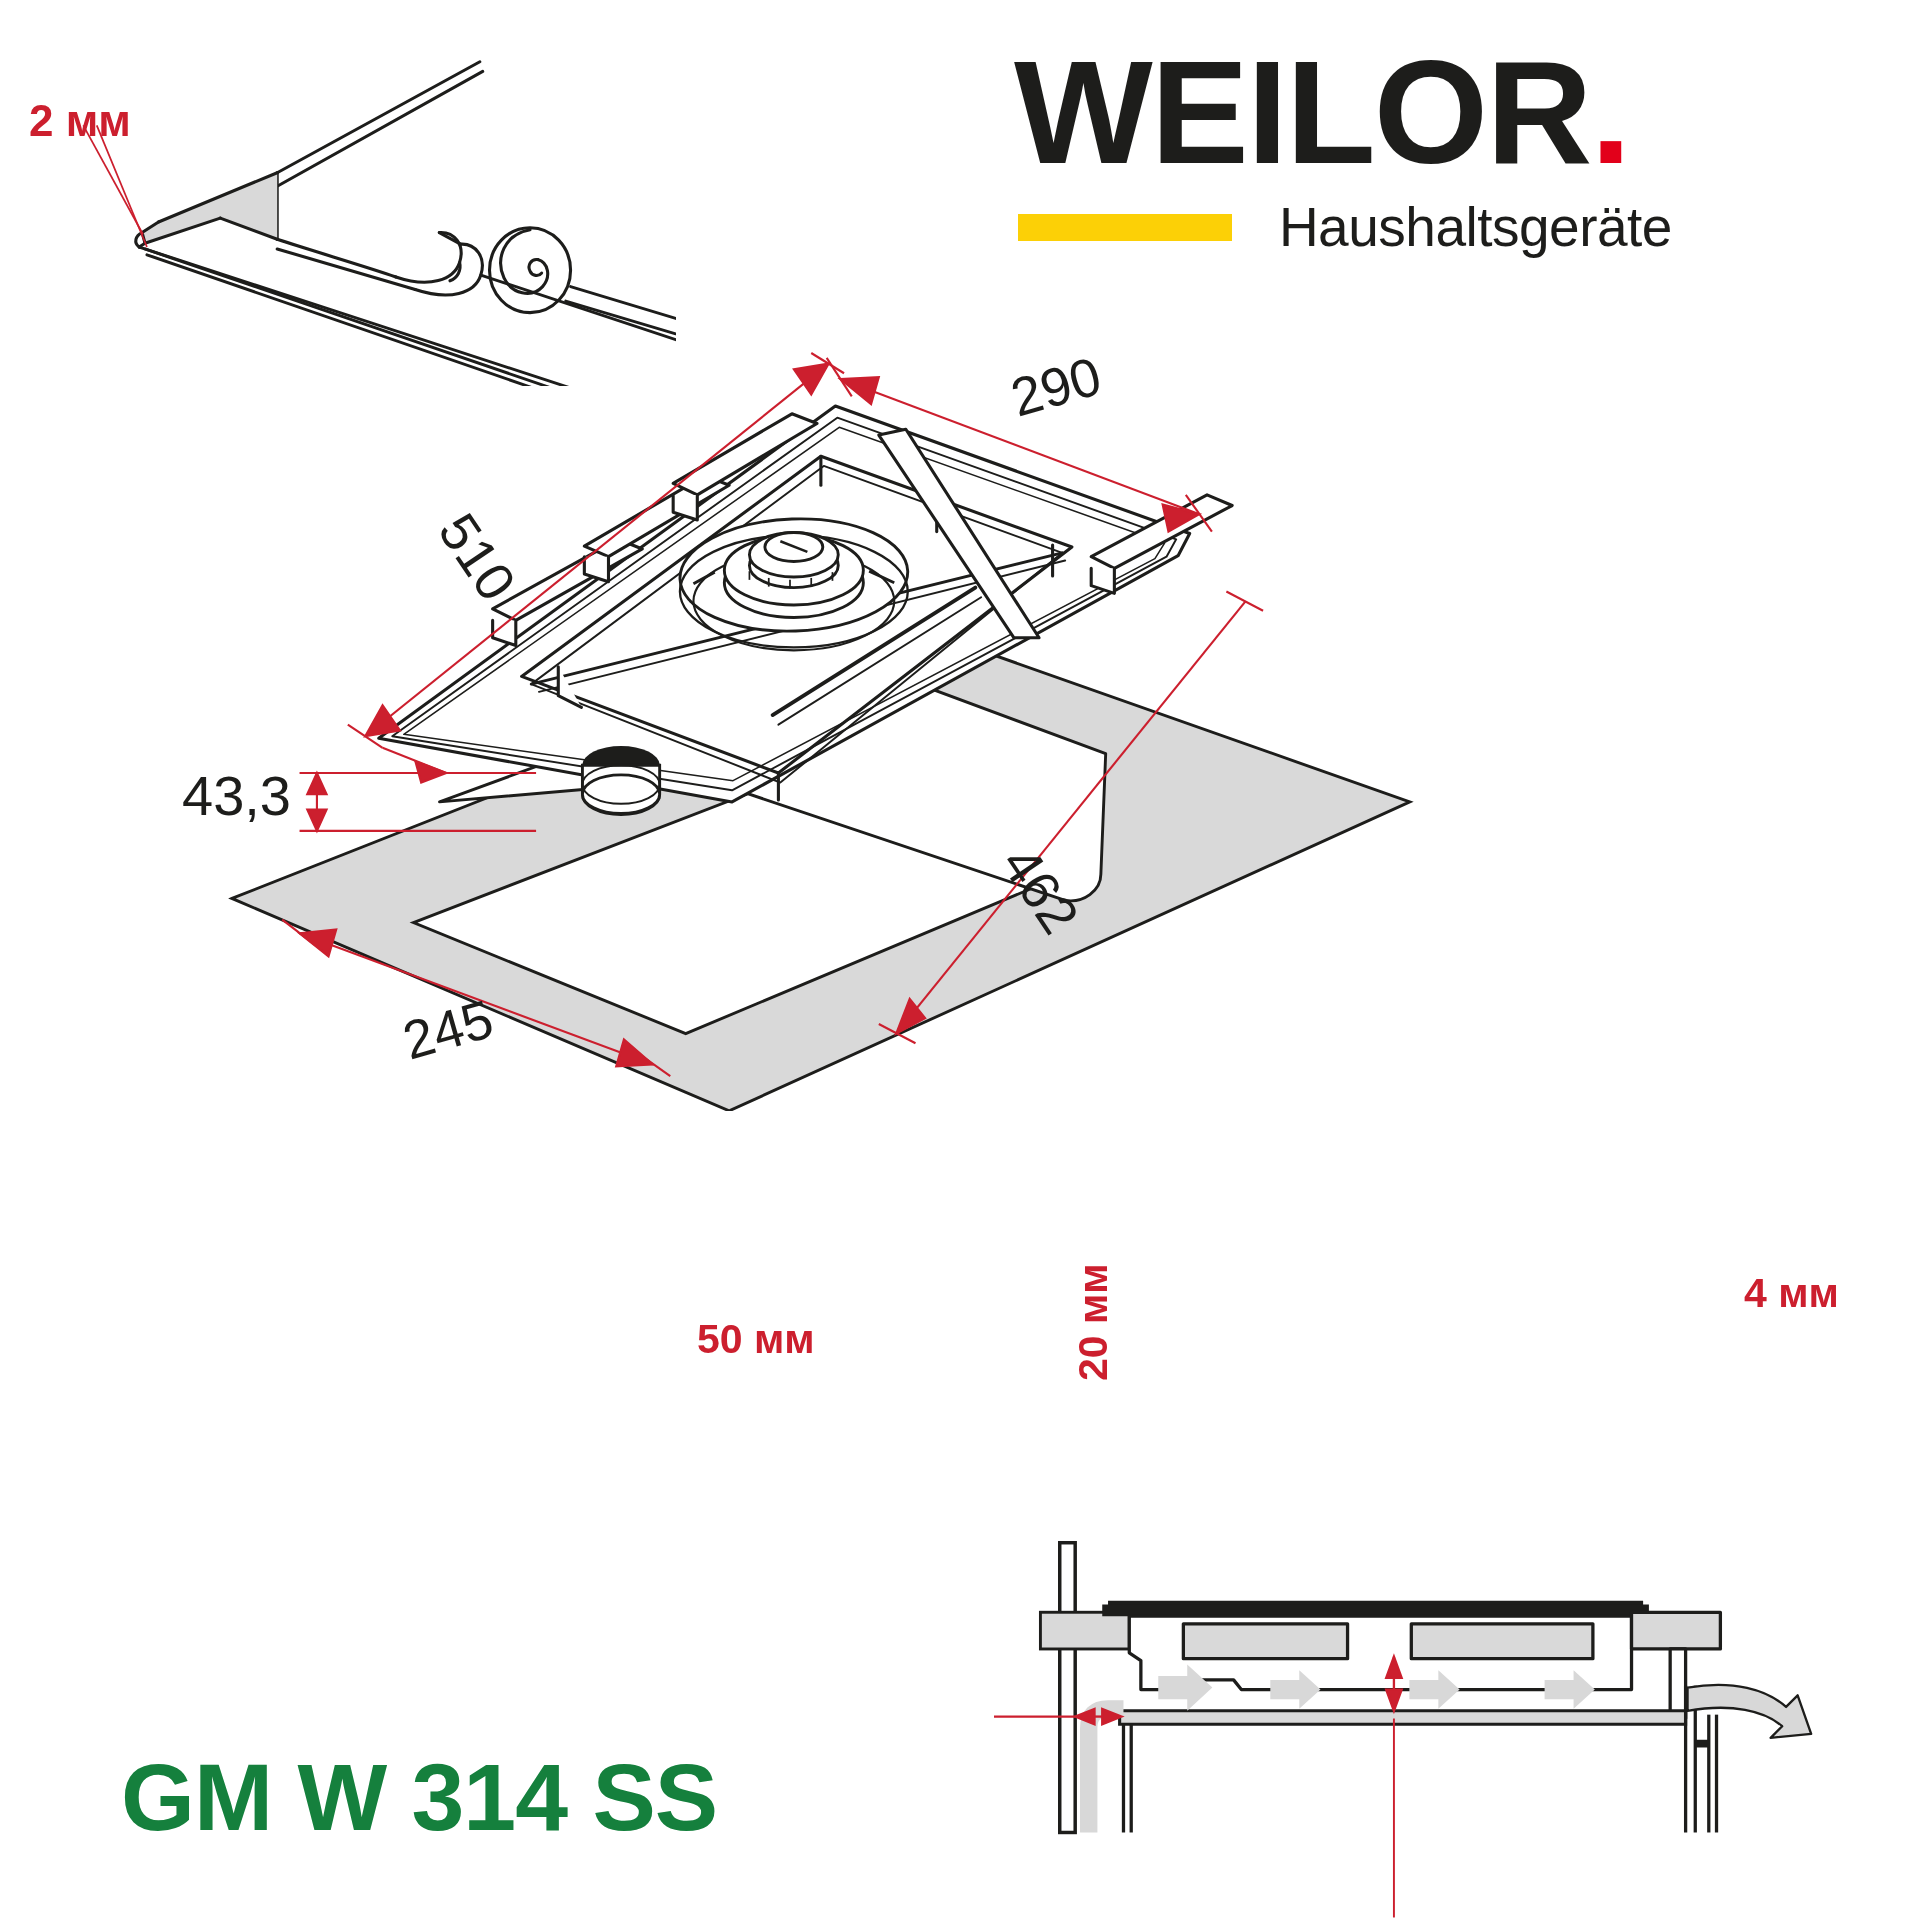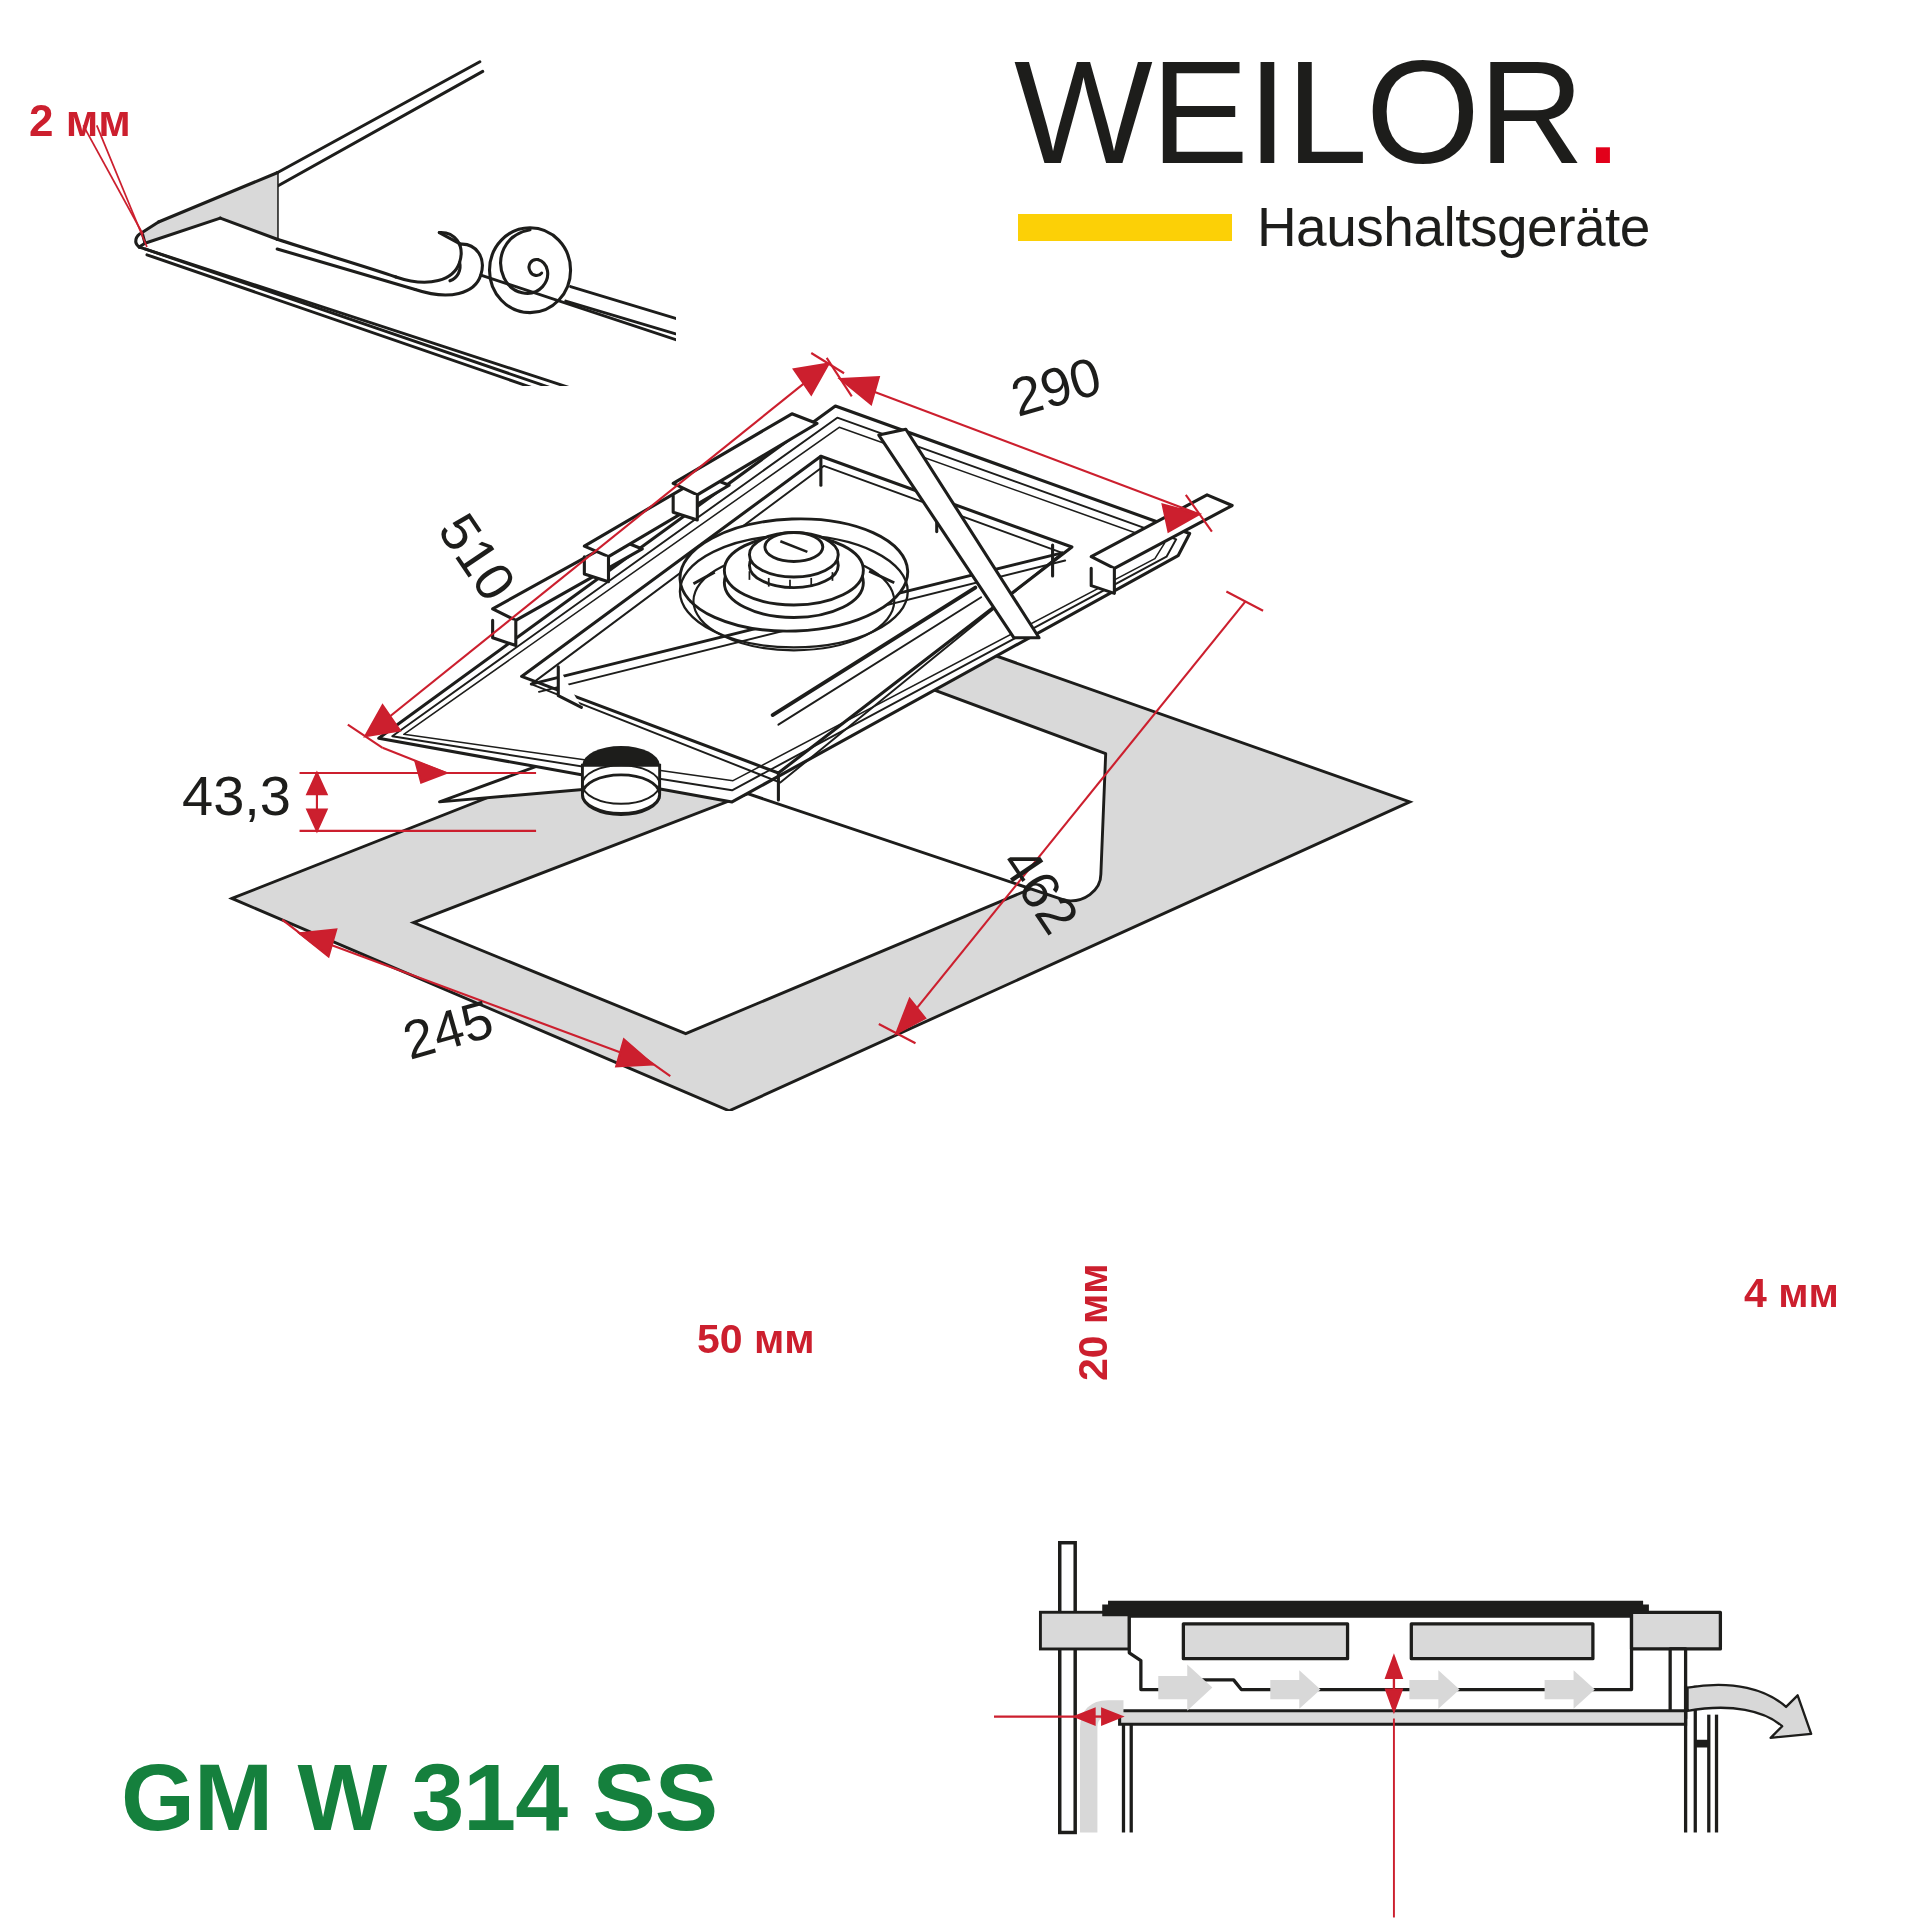--- a/index.html
+++ b/index.html
@@ -4,24 +4,24 @@
 <style>
   html,body{margin:0;padding:0;background:#ffffff;}
   body{width:1931px;height:1931px;position:relative;overflow:hidden;
        font-family:"Liberation Sans","DejaVu Sans",sans-serif;color:#1d1d1b;}
   .abs{position:absolute;}
   svg{display:block;}
 
   
   #logo-block{position:absolute;left:1014px;top:39px;width:801px;height:241px;}
   #logo-wordmark{font-family:"Liberation Sans","DejaVu Sans",sans-serif;
-     font-weight:400;font-size:147px;letter-spacing:-1.9px;line-height:1;
+     font-weight:700;font-size:147px;letter-spacing:-1.9px;line-height:1;
      color:#1d1d1b;white-space:nowrap;}
   #logo-dot{color:#e2001a;}
-  #logo-tagline-row{display:flex;align-items:center;margin-top:13.5px;margin-left:3.9px;}
+  #logo-tagline-row{display:flex;align-items:center;margin-top:13.5px;margin-left:3.9px;gap:22px;}
   #logo-bar{width:214px;height:27px;background:#fcd006;margin-right:25px;}
   #logo-tagline{font-size:55px;font-weight:400;letter-spacing:-0.5px;
      color:#1d1d1b;line-height:1;white-space:nowrap;}
 
   
   .dimlabel{position:absolute;white-space:nowrap;font-weight:400;}
   .dim-black{color:#1d1d1b;}
   .dim-red{color:#cc1f2e;font-weight:700;}
 
   #lbl-2mm   {left:29px;  top:70px;  font-size:44px;margin-top:26px;}

